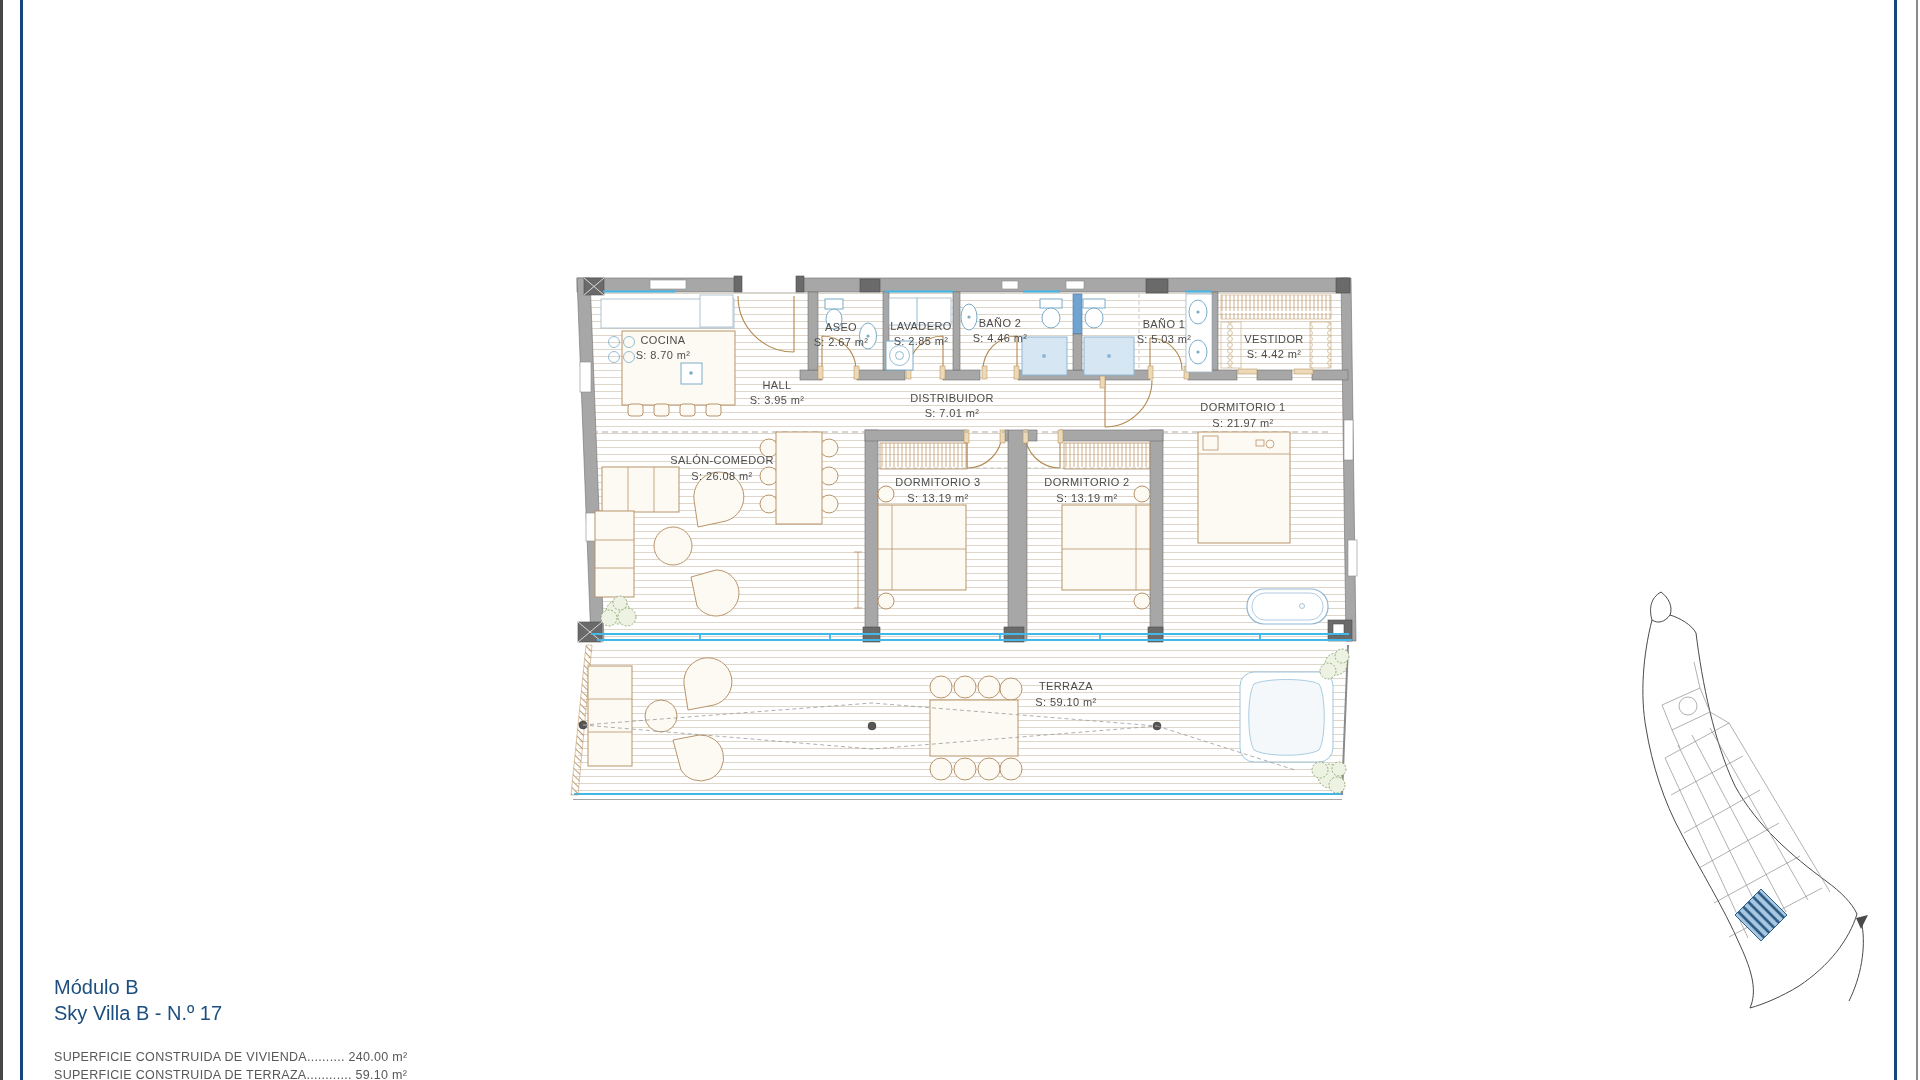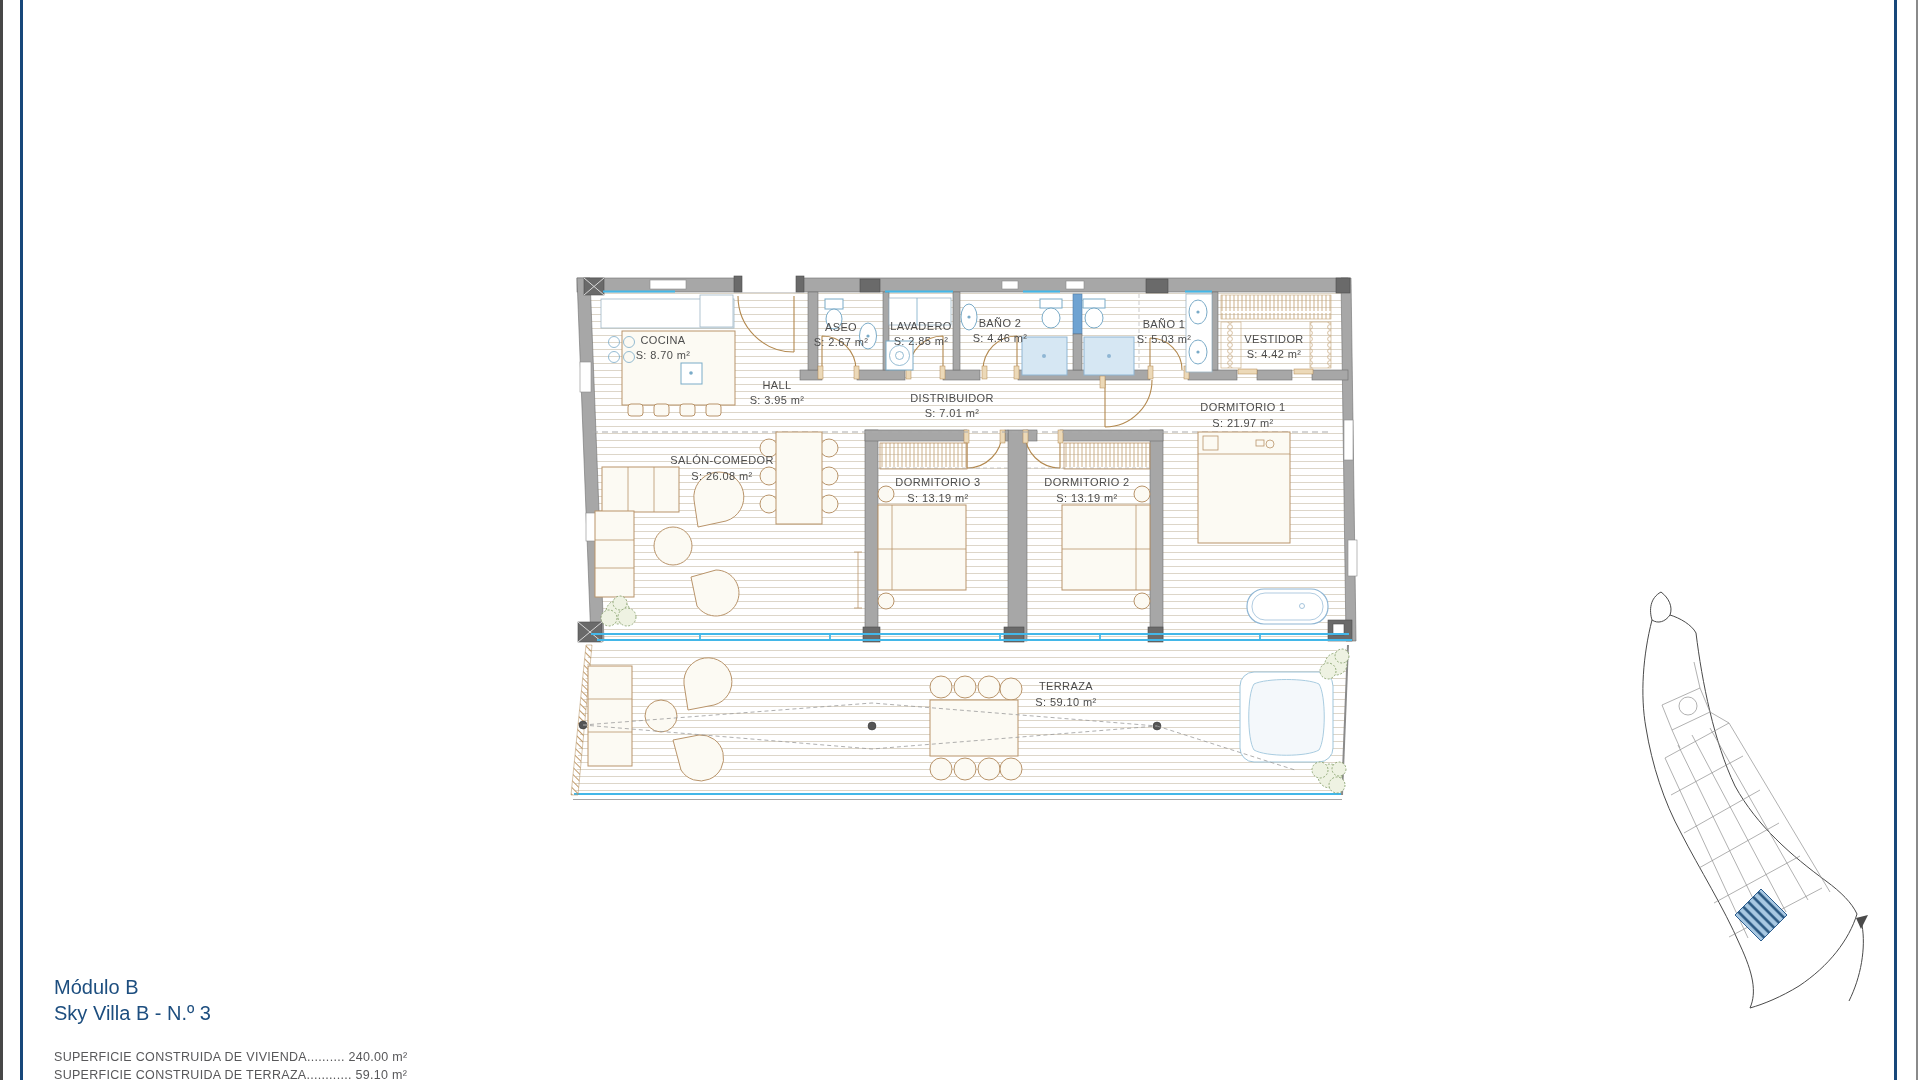--- a/index.html
+++ b/index.html
@@ -356,19 +356,19 @@
         <path class="plot" d="M1662,705 L1700,688 L1710,712 L1672,730 Z M1672,730 L1680,748"></path>
         <circle class="plot" cx="1688" cy="706" r="9"></circle>
         <path class="plot" d="M1700,688 L1694,662 M1710,712 L1729,723"></path>
       </g>
       <polygon points="1761,889 1787,915 1761,941 1735,915" fill="url(#bh)" stroke="#2b5d8f" stroke-width="1"></polygon>
     </g>
   </svg>
 
   <div class="titleblock">
     <div>Módulo B</div>
-    <div>Sky Villa B - N.º 3</div>
+    <div>Sky Villa B - N.º 17</div>
   </div>
   <div class="summary">
     <div>SUPERFICIE CONSTRUIDA DE VIVIENDA.......... 240.00 m²</div>
     <div>SUPERFICIE CONSTRUIDA DE TERRAZA............ 59.10 m²</div>
   </div>
 </div>
 
 </body></html>

